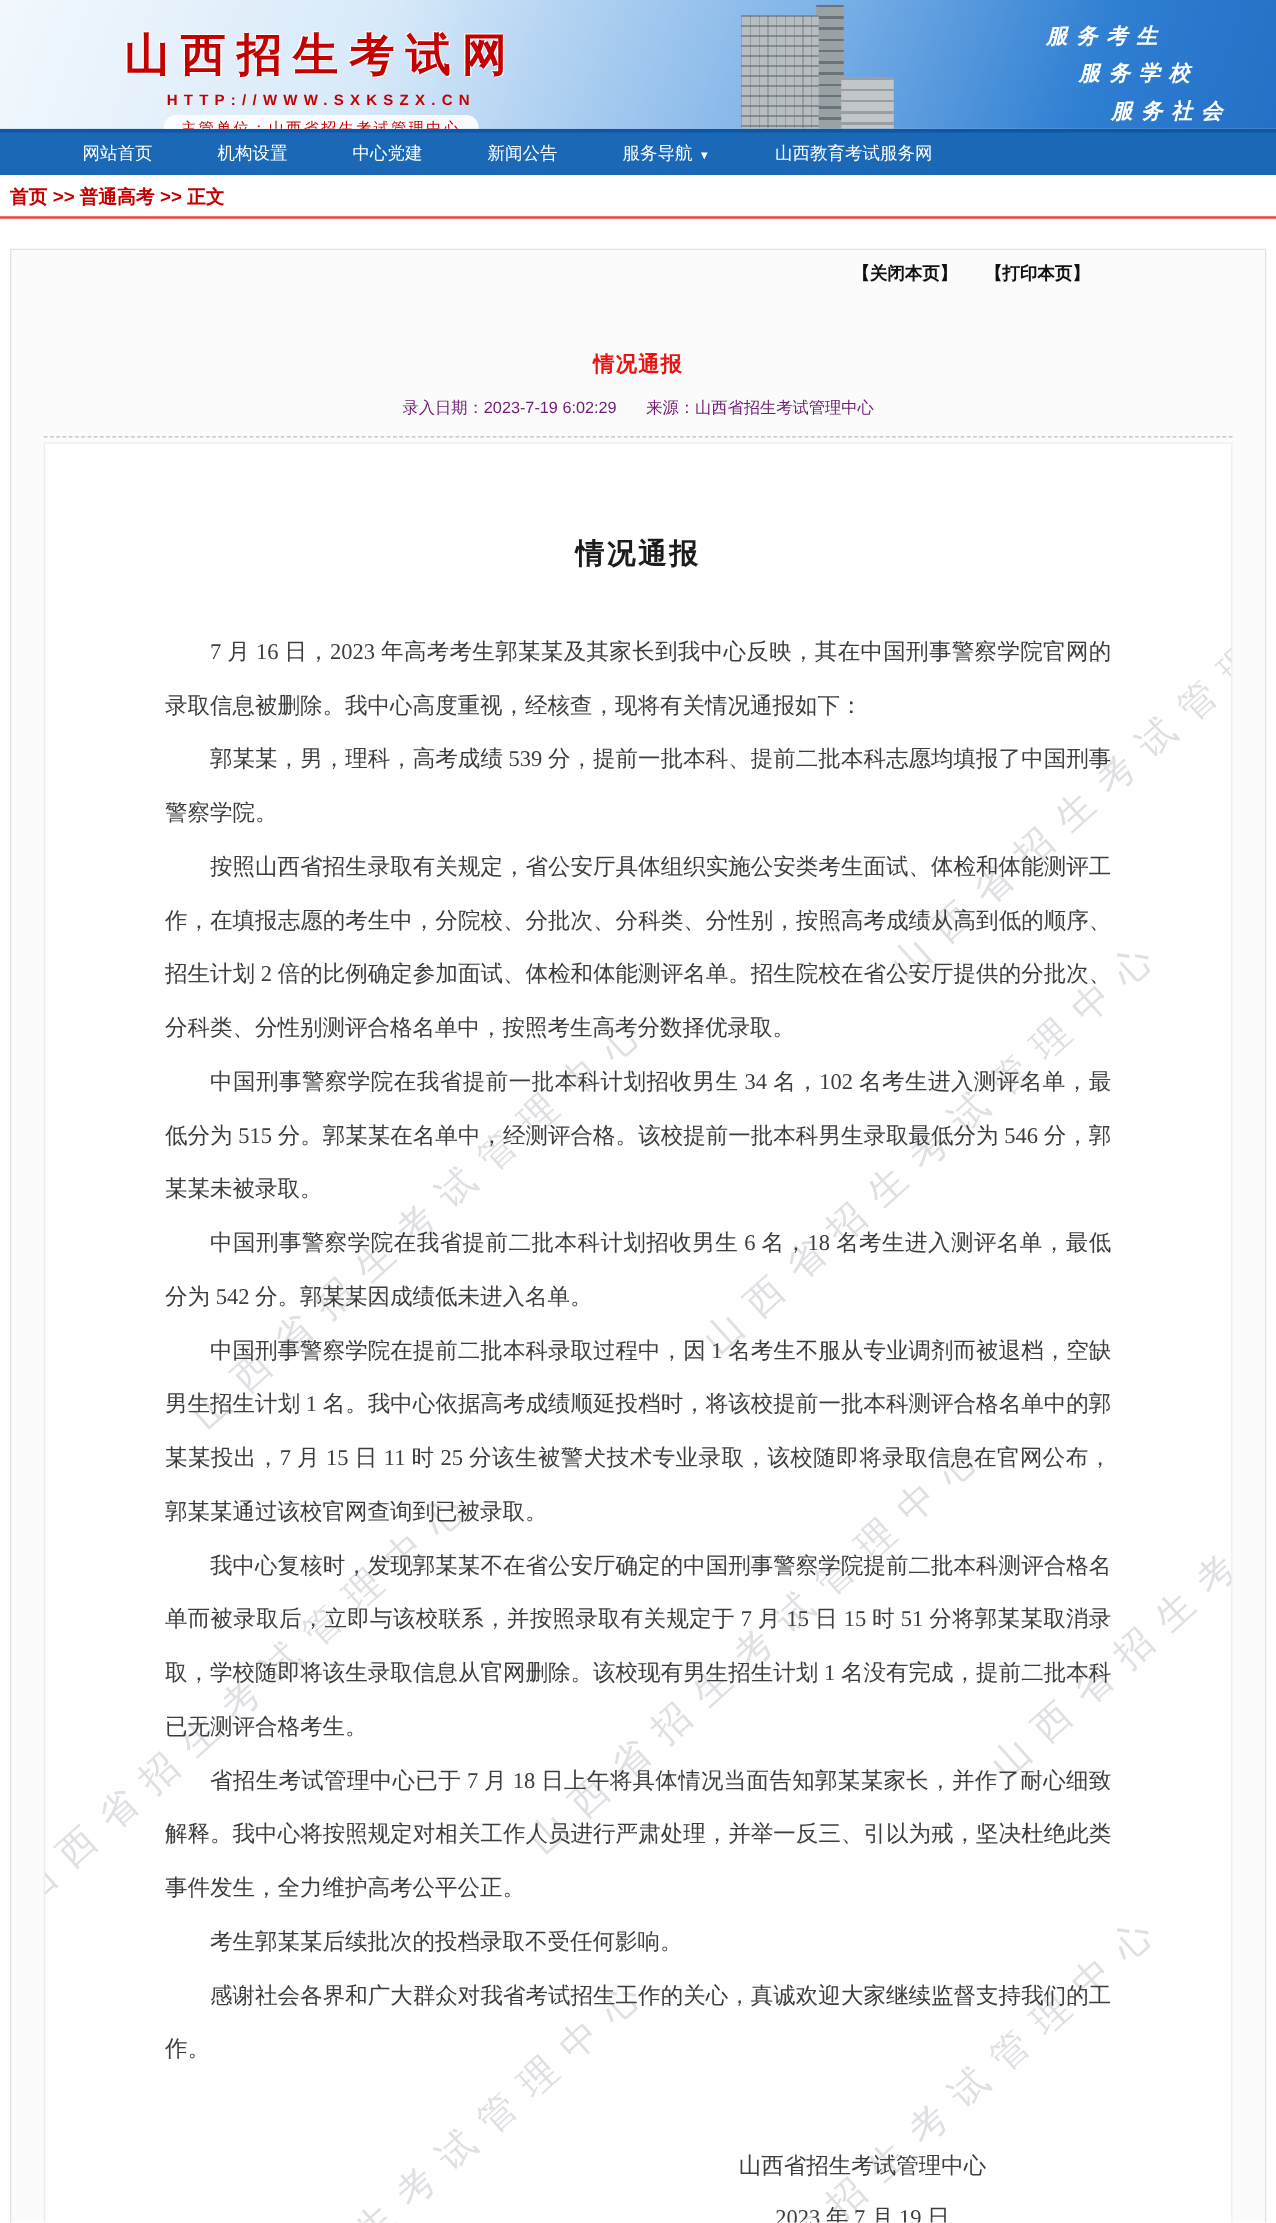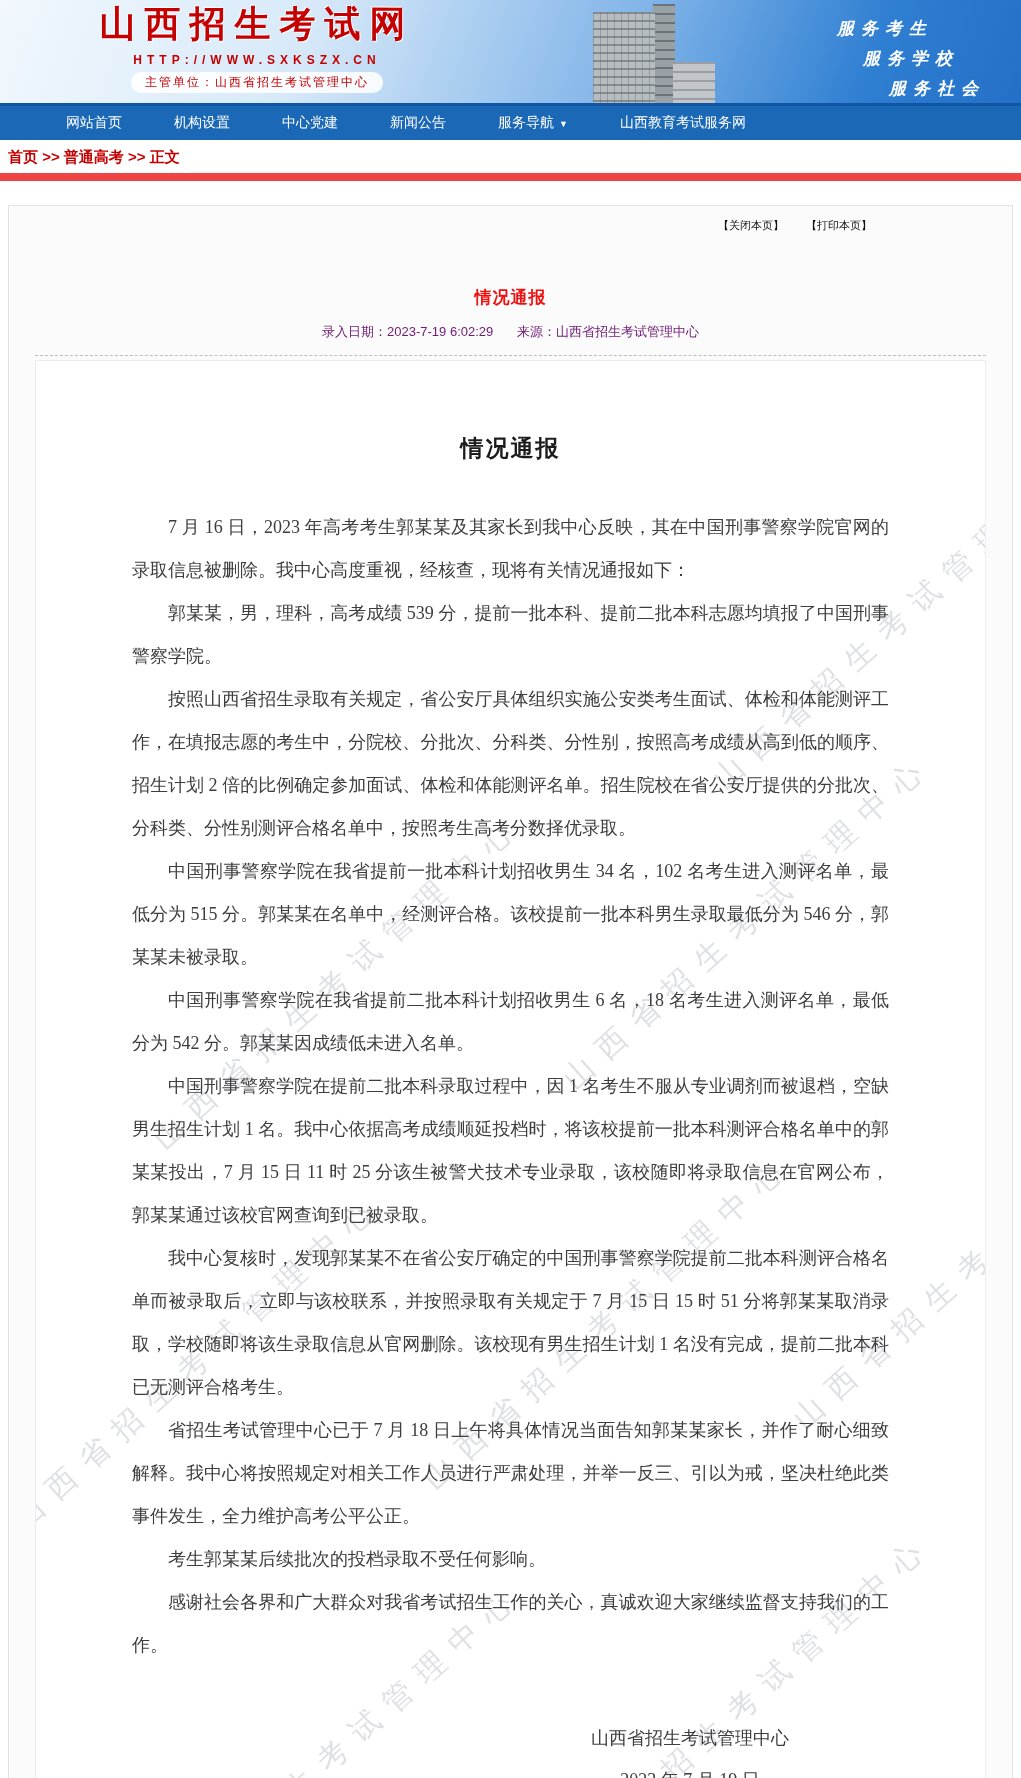--- a/index.html
+++ b/index.html
@@ -5,21 +5,21 @@
   * { margin:0; padding:0; box-sizing:border-box; }
   html,body { background:#fff; }
   body { width:1021px; height:1778px; overflow:hidden; font-family:"Liberation Sans", sans-serif; }
 
   
   .site-header {
     position:relative; width:1021px; height:103px;
     background:linear-gradient(110deg,#f2f8fd 0%,#d7e9f9 30%,#7fb3e8 62%,#2e7ed2 85%,#2470c6 100%);
     overflow:hidden;
   }
-  .logo-block { position:absolute; left:82px; top:0; width:350px; text-align:center; }
+  .logo-block { position:absolute; left:82px; top:20px; width:350px; text-align:center; }
   .site-name {
     font-size:36px; font-weight:bold; color:#c40000; letter-spacing:9px;
     text-shadow:1px 1px 0 #fff, -1px -1px 0 #fff; white-space:nowrap;
   }
   .site-url { margin-top:4px; font-size:12px; font-weight:bold; color:#c40000; letter-spacing:5px; }
   .site-org {
     display:inline-block; margin-top:5px; font-size:12px; color:#c40000; letter-spacing:2px;
     background:rgba(255,255,255,.88); border-radius:10px; padding:2px 14px;
   }
   .building { position:absolute; left:565px; top:4px; width:150px; height:99px; }
@@ -40,31 +40,31 @@
   
   .main-nav {
     width:1021px; height:37px; background:#1a68b6; border-top:3px solid #0f57a4;
     display:flex; align-items:center; padding-left:40px;
   }
   .nav-item { color:#fff; font-size:14px; padding:0 26px; height:37px; line-height:34px;
     cursor:pointer; white-space:nowrap; }
   .nav-caret { font-size:9px; margin-left:5px; }
 
   
-  .breadcrumb-bar { width:1021px; border-bottom:8px solid #ef4444; padding:8px 8px 6px; }
+  .breadcrumb-bar { width:1021px; border-bottom:2px solid #ef4444; padding:8px 8px 6px; }
   .breadcrumb { color:#c40000; font-weight:bold; font-size:15px; }
 
   
   .panel {
     margin:24px 8px 0; width:1005px; height:1582px;
     background:#fbfbfb; border:1px solid #e2e2e2; position:relative;
   }
   .panel-toolbar { height:38px; display:flex; justify-content:flex-end; align-items:center;
     gap:22px; padding-right:140px; }
-  .tool-btn { font-size:11px; font-weight:normal; color:#111; cursor:pointer; white-space:nowrap; }
+  .tool-btn { font-size:14px; font-weight:bold; color:#111; cursor:pointer; white-space:nowrap; }
 
   .article-head { text-align:center; padding-top:42px; }
   .article-title { color:#ee1111; font-size:17px; font-weight:bold; letter-spacing:1px; }
   .article-meta { margin-top:14px; font-size:13px; color:#701a75; }
   .article-meta span { margin:0 10px; }
   .dashed-sep { margin:14px 26px 0; border-bottom:1px dashed #bdbdbd; }
 
   
   .doc {
     position:relative; margin:4px 26px 0; width:951px; height:1486px;

